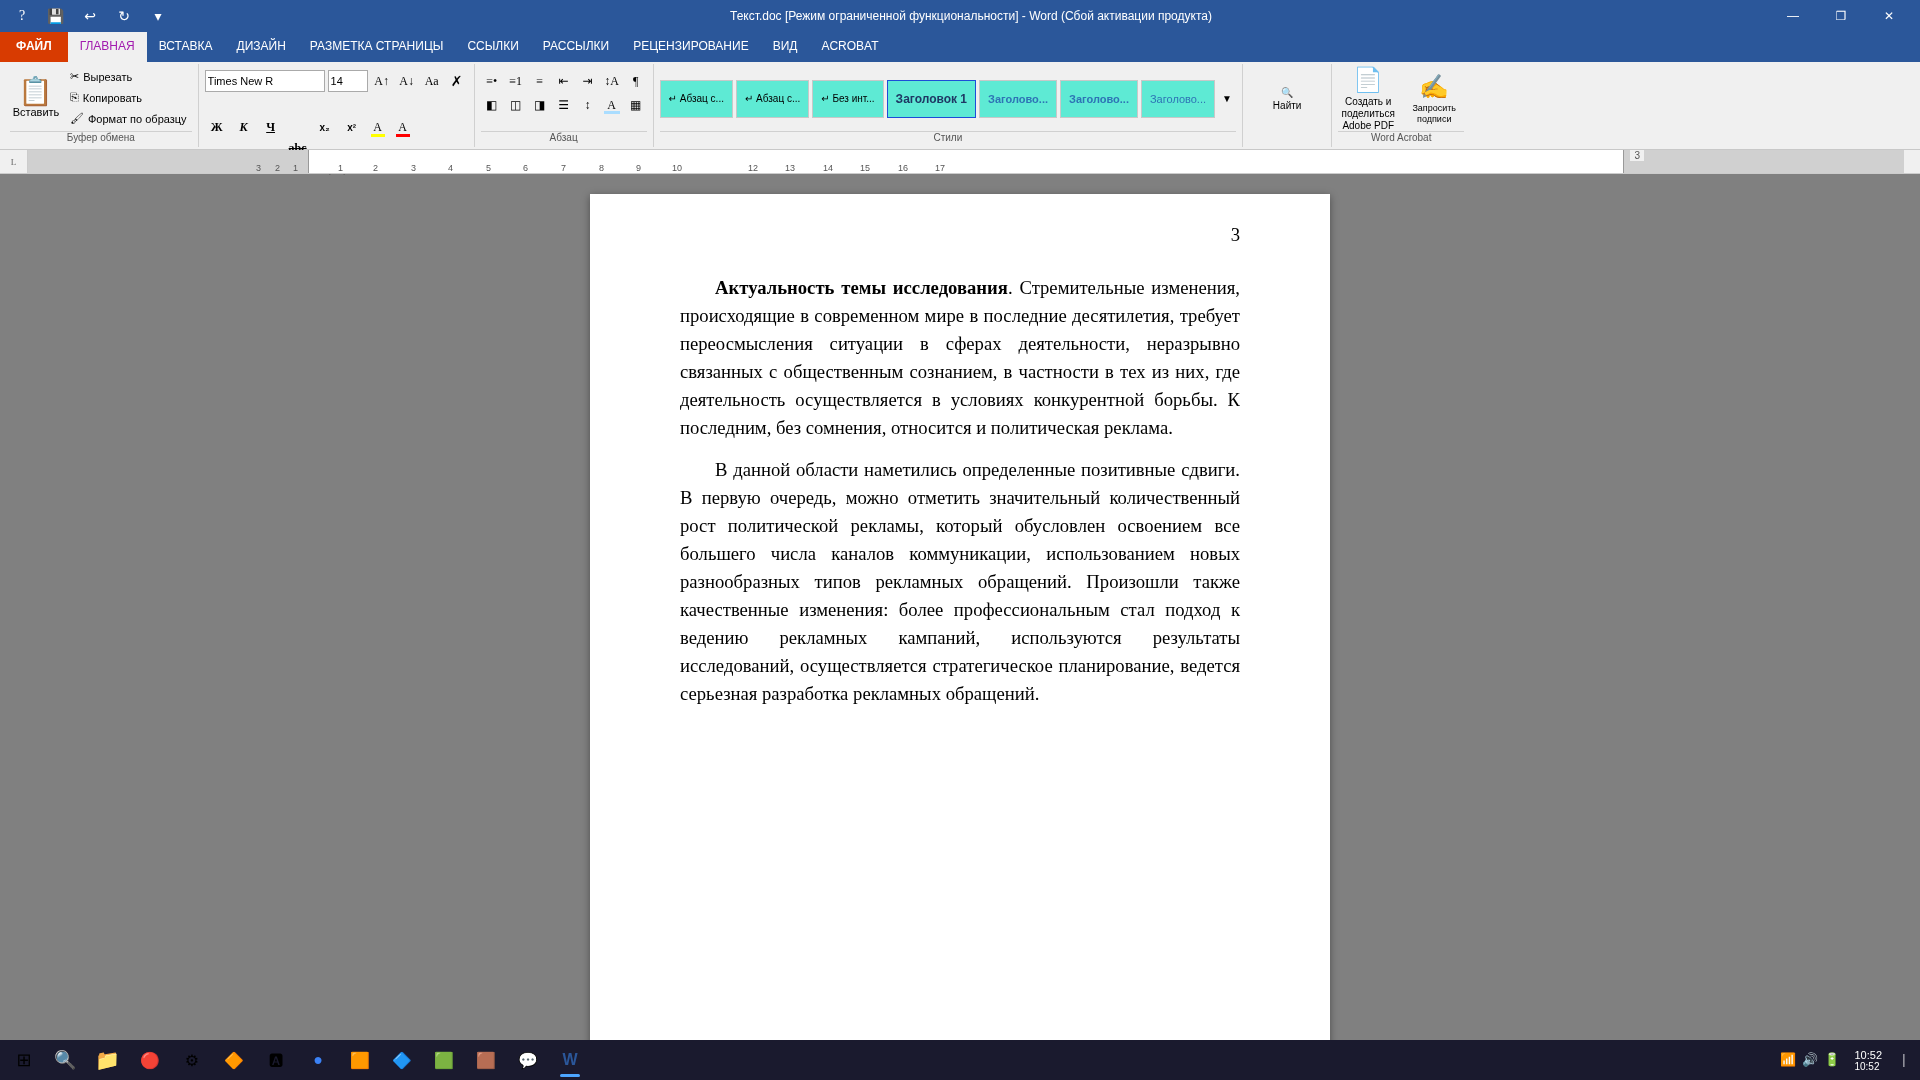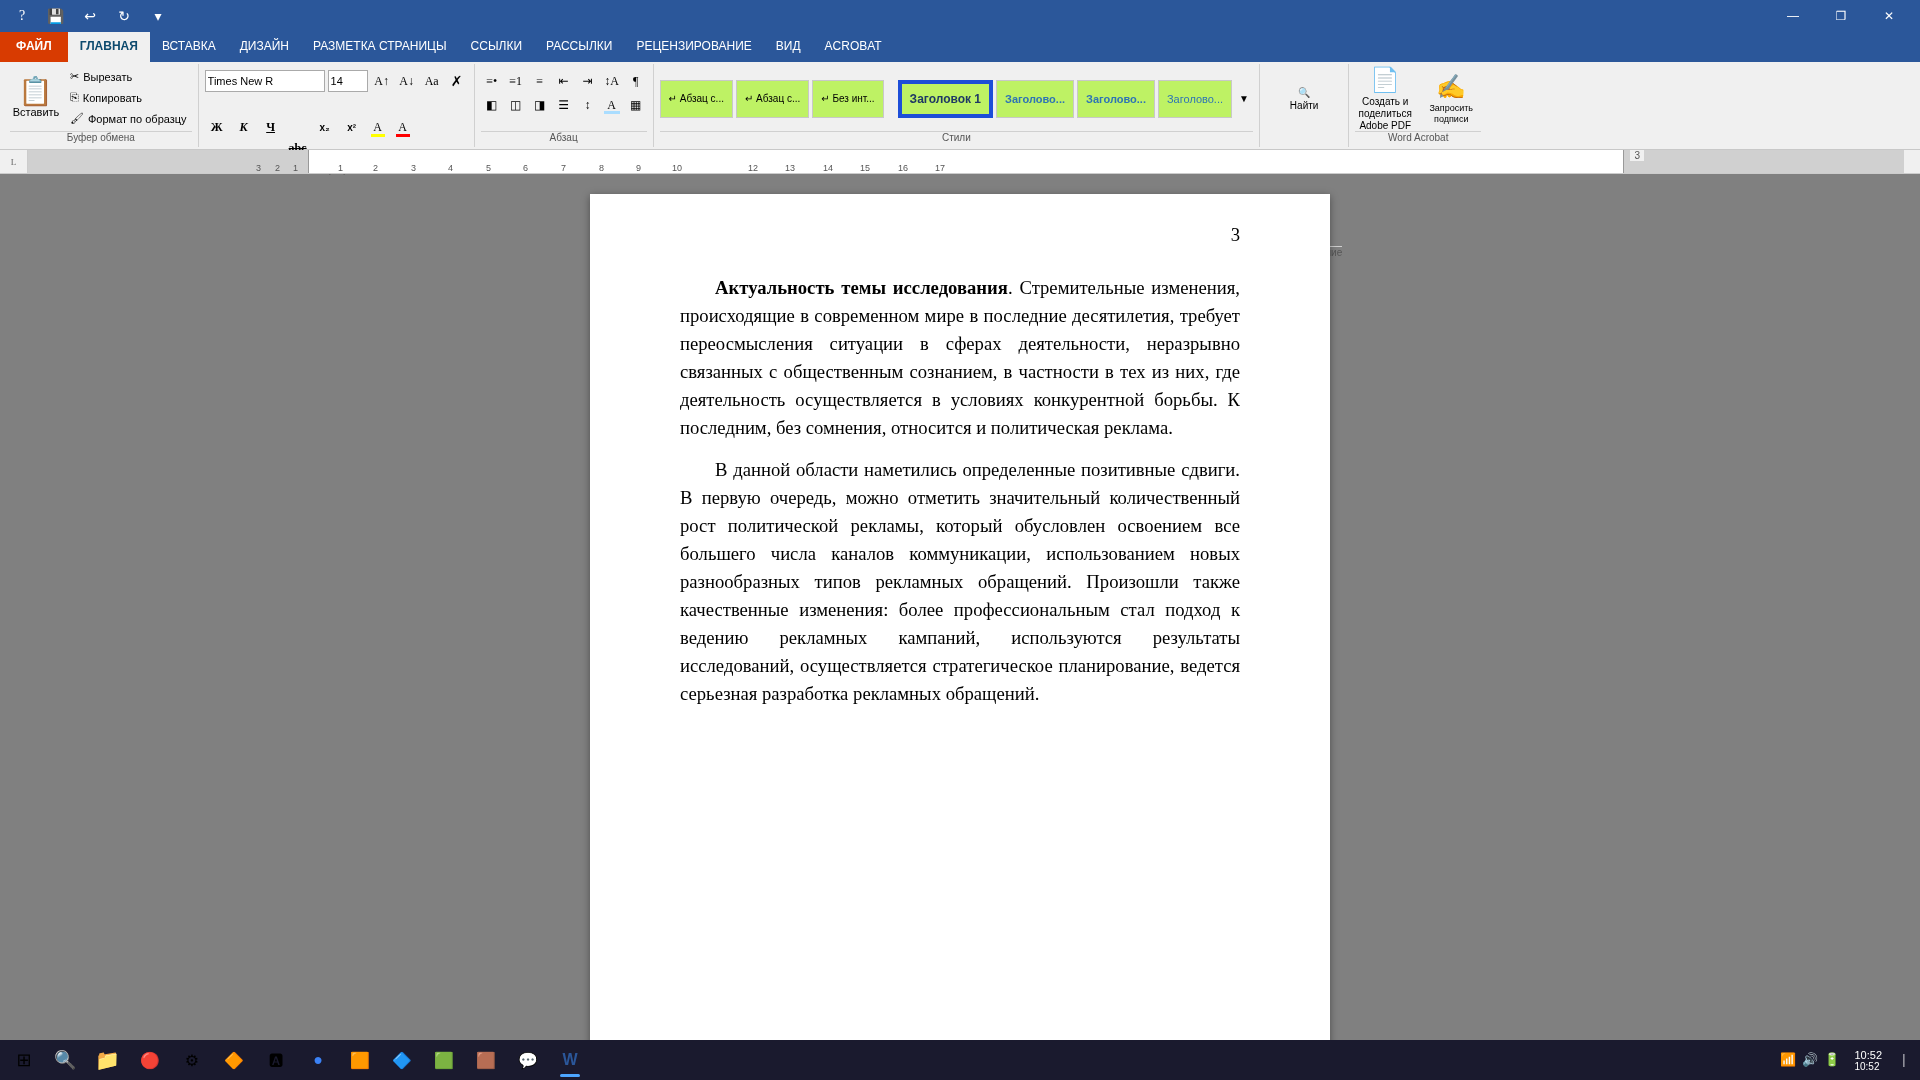--- a/index.html
+++ b/index.html
@@ -64,22 +64,22 @@
       font-size: 12px;
       font-family: 'Segoe UI', Arial, sans-serif;
       color: white;
       cursor: pointer;
       height: 30px;
       display: flex;
       align-items: center;
     }
     .ribbon-tab.active {
       background: #f0f0f0;
-      color: #0c4a6e;
-      font-weight: 700;
+      color: #a21caf;
+      font-weight: 400;
     }
     .ribbon-tab.file {
       background: #d83b01;
       color: white;
       font-weight: 600;
       padding: 4px 16px 6px;
     }
 
     
     #ribbon {
@@ -204,21 +204,21 @@
       display: flex;
       align-items: center;
       gap: 2px;
     }
     .style-item {
       padding: 2px 8px;
       font-size: 11px;
       font-family: 'Segoe UI', Arial, sans-serif;
       border: 1px solid #ccc;
       cursor: pointer;
-      background: #bef264;
+      background: #5eead4;
       height: 38px;
       min-width: 70px;
       display: flex;
       align-items: center;
       justify-content: center;
     }
 
     
     .editing-btn {
       display: flex;
@@ -435,20 +435,21 @@
 <body>
 
 <div id="title-bar">
   <div class="title-icons">
     <div class="title-icon-btn">?</div>
     <div class="title-icon-btn">💾</div>
     <div class="title-icon-btn">↩</div>
     <div class="title-icon-btn">↻</div>
     <div class="title-icon-btn">▾</div>
   </div>
+  <div class="title-text">Текст.doc [Режим ограниченной функциональности] - Word (Сбой активации продукта)</div>
   <div class="win-controls">
     <div class="win-btn">—</div>
     <div class="win-btn">❐</div>
     <div class="win-btn close">✕</div>
   </div>
 </div>
 
 <div id="ribbon-tabs">
   <div class="ribbon-tab file">ФАЙЛ</div>
   <div class="ribbon-tab active">ГЛАВНАЯ</div>
@@ -540,21 +541,21 @@
       </div>
     </div>
     <div class="ribbon-group-label">Абзац</div>
   </div>
 
   <div class="ribbon-group" style="flex-direction:column; min-width:480px;">
     <div class="ribbon-group-content" style="align-items:center; flex-wrap:wrap; gap:3px; padding-top:2px;">
       <div class="style-item" style="font-size:10px;border:1px solid #c8c8c8;">↵ Абзац с...</div>
       <div class="style-item" style="font-size:10px;border:1px solid #c8c8c8;">↵ Абзац с...</div>
       <div class="style-item" style="font-size:10px;border:1px solid #c8c8c8;">↵ Без инт...</div>
-      <div class="style-item" style="font-size:12px;font-weight:bold;color:#1f3864;border:4px solid #1d4ed8;margin-left:11px;">Заголовок 1</div>
+      <div class="style-item" style="font-size:12px;font-weight:bold;color:#1f3864;border:1px solid #1d4ed8;">Заголовок 1</div>
       <div class="style-item" style="font-size:11px;font-weight:bold;color:#2e74b5;border:1px solid #c8c8c8;">Заголово...</div>
       <div class="style-item" style="font-size:11px;font-weight:bold;color:#2e74b5;border:1px solid #c8c8c8;">Заголово...</div>
       <div class="style-item" style="font-size:11px;color:#2e74b5;border:1px solid #c8c8c8;">Заголово...</div>
       <div class="icon-btn" style="width:18px;height:60px;font-size:10px;align-self:center;">▼</div>
     </div>
     <div class="ribbon-group-label">Стили</div>
   </div>
 
   <div class="ribbon-group" style="flex-direction:column;">
     <div class="ribbon-group-content" style="flex-direction:column; gap:2px; padding-top:4px;">

